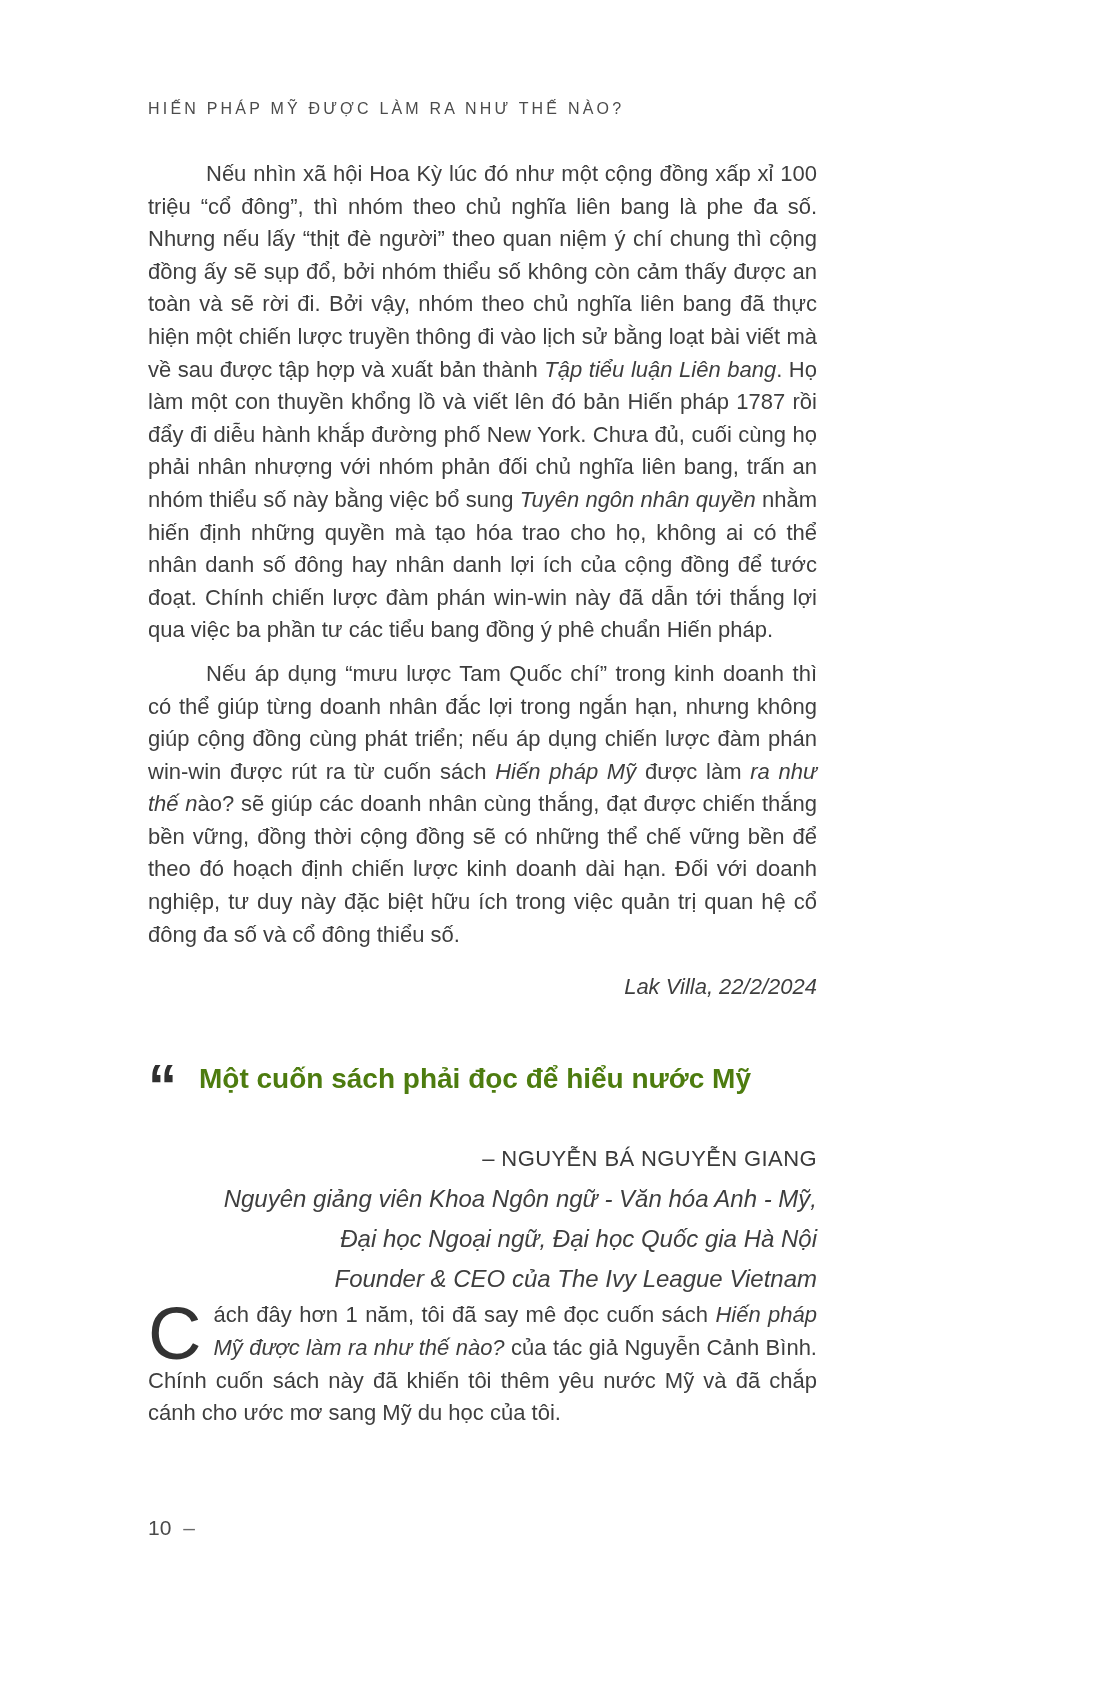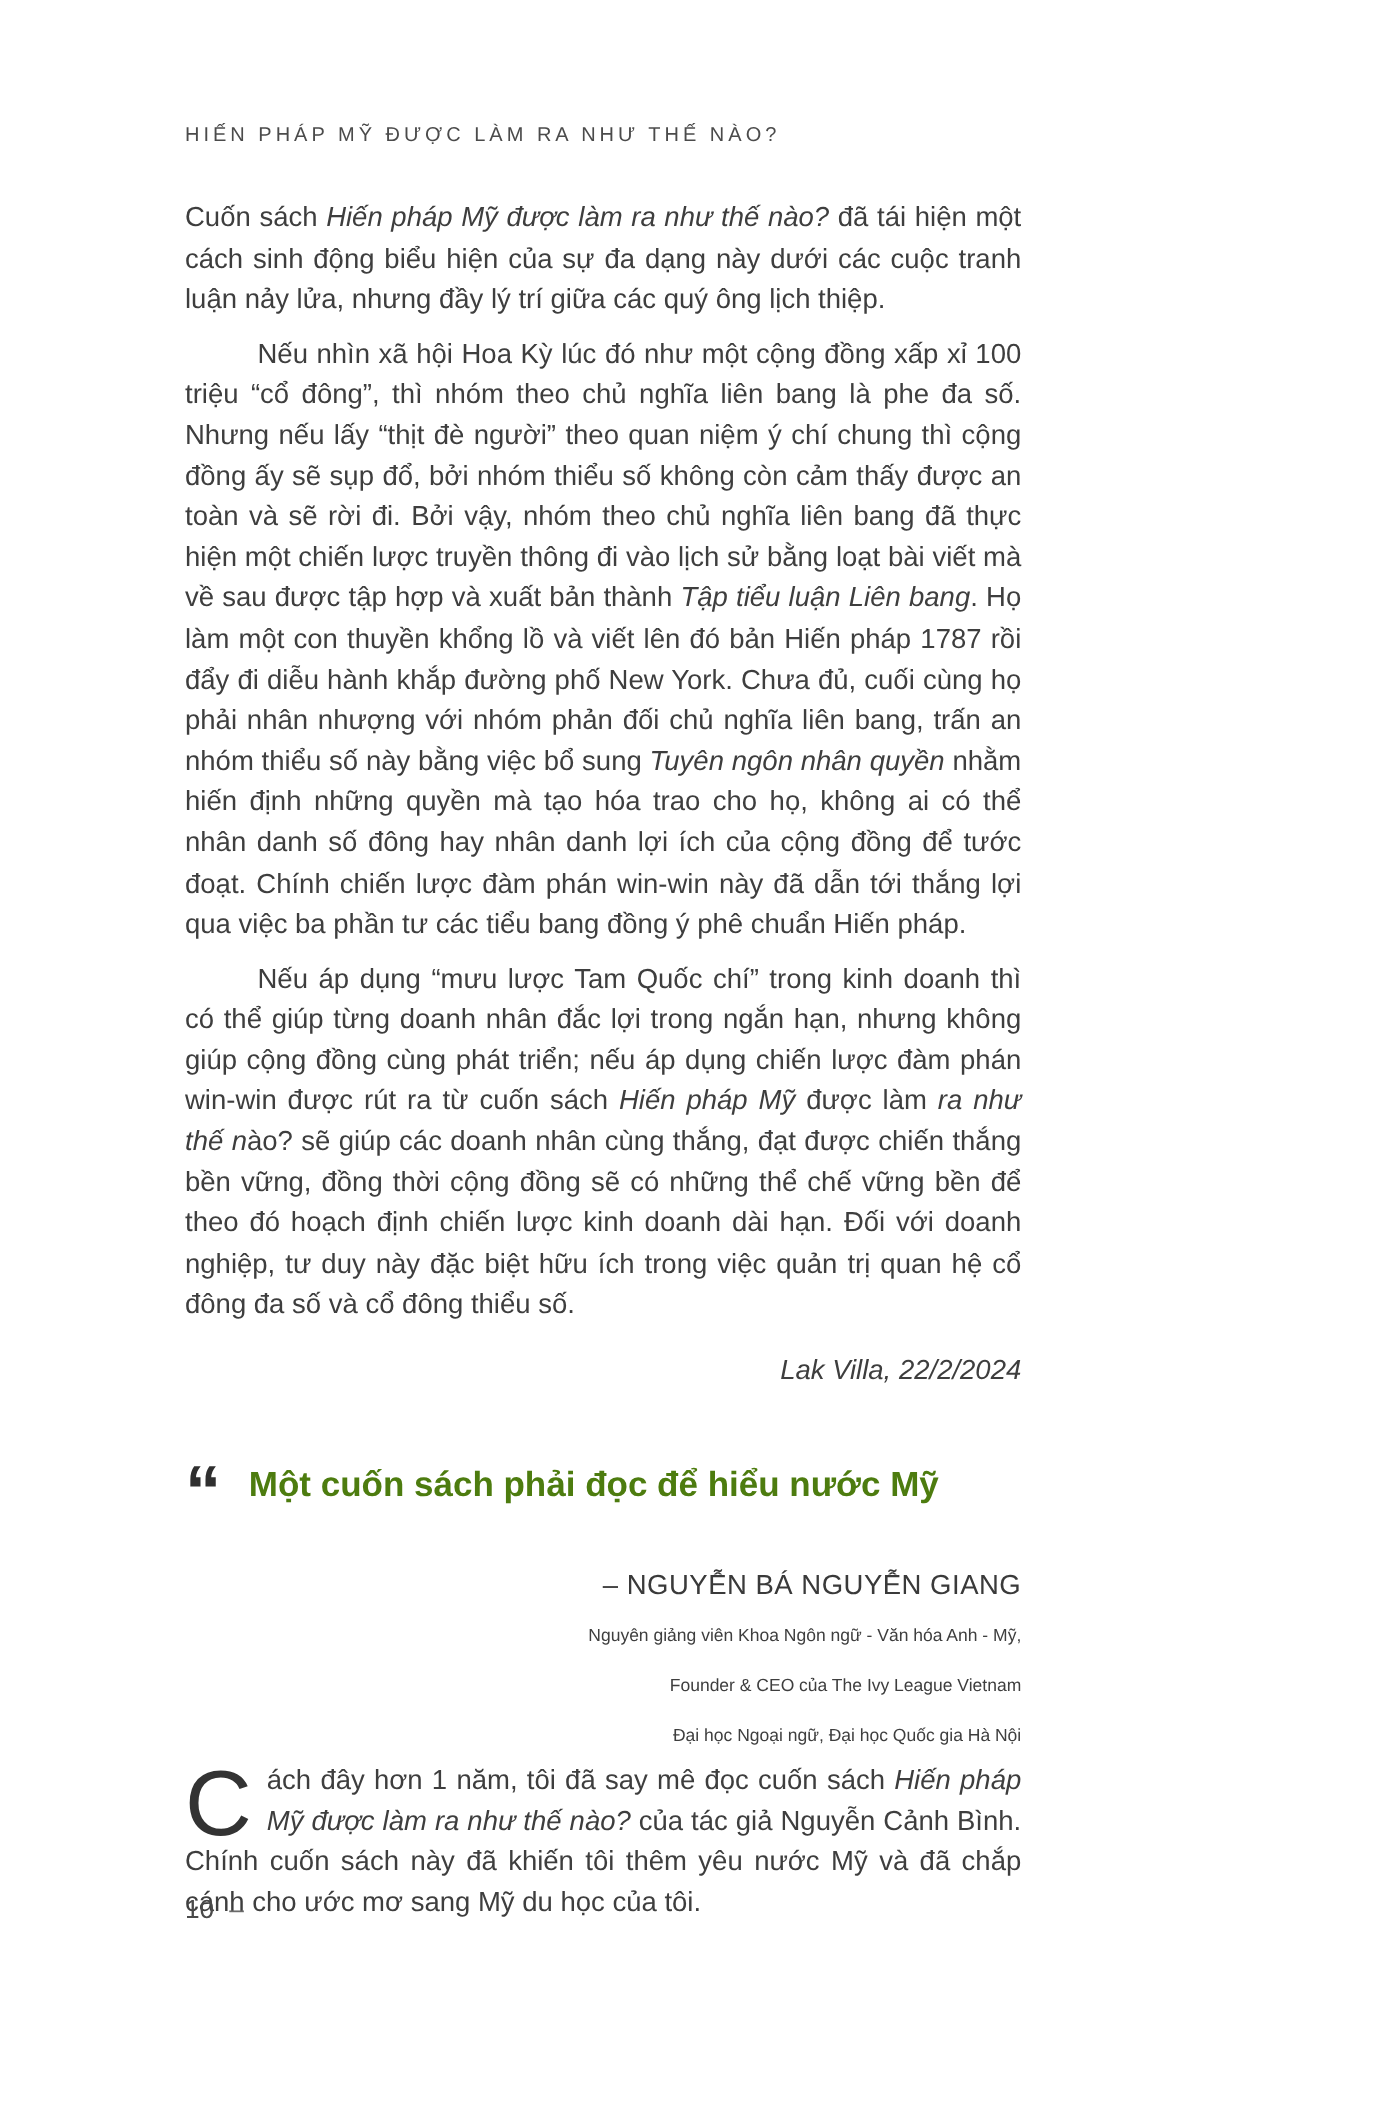--- a/index.html
+++ b/index.html
@@ -63,21 +63,22 @@
   .author{
     text-align:right;
     font-size:22px;
     color:#3a3a3a;
     margin-top:30px;
     line-height:40px;
     letter-spacing:0.4px;
   }
   .cred{
     text-align:right;
-    font-size:14px;
+    font-style:italic;
+    font-size:24px;
     color:#3e3e3e;
     line-height:40px;
   }
   .dropcap-para{margin-top:18px;}
   .dropcap{
     float:left;
     font-size:74px;
     line-height:58px;
     padding:6px 12px 0 0;
     color:#333333;
@@ -95,36 +96,35 @@
     margin-left:12px;
   }
 </style>
 </head>
 <body>
 
 <div class="page">
 
   <div class="running-head">HIẾN PHÁP MỸ ĐƯỢC LÀM RA NHƯ THẾ NÀO?</div>
 
-  <p class="body"><span>Cuốn sách </span><span class="it">Hiến pháp Mỹ được làm ra như thế nào?</span><span> đã tái hiện một cách sinh động biểu hiện của sự đa dạng này dưới các cuộc tranh luận nảy lửa, nhưng đầy lý trí giữa các quý ông lịch thiệp.</span></p>
 
   <p class="body indent"><span>Nếu nhìn xã hội Hoa Kỳ lúc đó như một cộng đồng xấp xỉ 100 triệu “cổ đông”, thì nhóm theo chủ nghĩa liên bang là phe đa số. Nhưng nếu lấy “thịt đè người” theo quan niệm ý chí chung thì cộng đồng ấy sẽ sụp đổ, bởi nhóm thiểu số không còn cảm thấy được an toàn và sẽ rời đi. Bởi vậy, nhóm theo chủ nghĩa liên bang đã thực hiện một chiến lược truyền thông đi vào lịch sử bằng loạt bài viết mà về sau được tập hợp và xuất bản thành </span><span class="it">Tập tiểu luận Liên bang</span><span>. Họ làm một con thuyền khổng lồ và viết lên đó bản Hiến pháp 1787 rồi đẩy đi diễu hành khắp đường phố New York. Chưa đủ, cuối cùng họ phải nhân nhượng với nhóm phản đối chủ nghĩa liên bang, trấn an nhóm thiểu số này bằng việc bổ sung </span><span class="it">Tuyên ngôn nhân quyền</span><span> nhằm hiến định những quyền mà tạo hóa trao cho họ, không ai có thể nhân danh số đông hay nhân danh lợi ích của cộng đồng để tước đoạt. Chính chiến lược đàm phán win-win này đã dẫn tới thắng lợi qua việc ba phần tư các tiểu bang đồng ý phê chuẩn Hiến pháp.</span></p>
 
   <p class="body indent"><span>Nếu áp dụng “mưu lược Tam Quốc chí” trong kinh doanh thì có thể giúp từng doanh nhân đắc lợi trong ngắn hạn, nhưng không giúp cộng đồng cùng phát triển; nếu áp dụng chiến lược đàm phán win-win được rút ra từ cuốn sách </span><span class="it">Hiến pháp Mỹ</span><span> được làm </span><span class="it">ra như thế n</span><span>ào? sẽ giúp các doanh nhân cùng thắng, đạt được chiến thắng bền vững, đồng thời cộng đồng sẽ có những thể chế vững bền để theo đó hoạch định chiến lược kinh doanh dài hạn. Đối với doanh nghiệp, tư duy này đặc biệt hữu ích trong việc quản trị quan hệ cổ đông đa số và cổ đông thiểu số.</span></p>
 
   <div class="signature">Lak Villa, 22/2/2024</div>
 
   <div class="quote-head">
     <span class="qmark">“</span>
     <h2 class="qtitle">Một cuốn sách phải đọc để hiểu nước Mỹ</h2>
   </div>
 
   <div class="author">– NGUYỄN BÁ NGUYỄN GIANG</div>
 
   <div class="cred">Nguyên giảng viên Khoa Ngôn ngữ - Văn hóa Anh - Mỹ,</div>
+  <div class="cred">Đại học Ngoại ngữ, Đại học Quốc gia Hà Nội</div>
   <div class="cred">Founder &amp; CEO của The Ivy League Vietnam</div>
-  <div class="cred">Đại học Ngoại ngữ, Đại học Quốc gia Hà Nội</div>
 
   <p class="body dropcap-para"><span class="dropcap">C</span><span>ách đây hơn 1 năm, tôi đã say mê đọc cuốn sách </span><span class="it">Hiến pháp Mỹ được làm ra như thế nào?</span><span> của tác giả Nguyễn Cảnh Bình. Chính cuốn sách này đã khiến tôi thêm yêu nước Mỹ và đã chắp cánh cho ước mơ sang Mỹ du học của tôi.</span></p>
 
   <div class="footer"><span>10</span><span class="dash">–</span></div>
 
 </div>
 
 </body></html>

